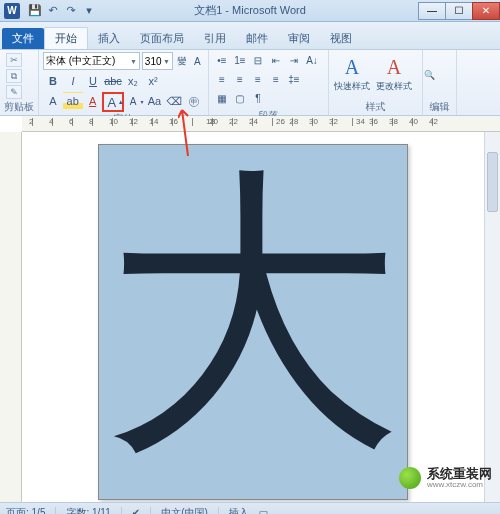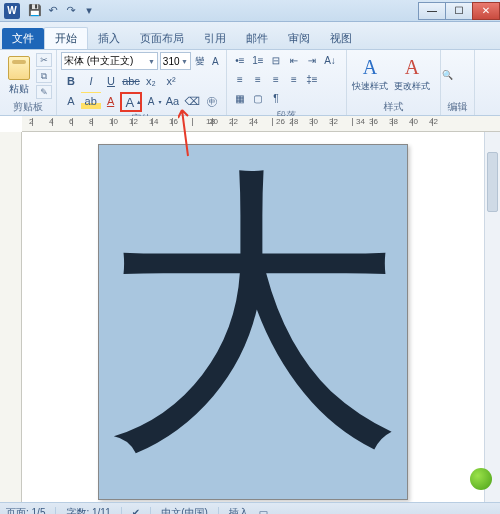--- a/index.html
+++ b/index.html
@@ -100,20 +100,21 @@
 <body>
 
 <div class="titlebar">
   <div class="word-icon">W</div>
   <div class="qat">
     <span>💾</span>
     <span>↶</span>
     <span>↷</span>
     <span>▾</span>
   </div>
+  <div class="title">文档1 - Microsoft Word</div>
   <div class="winbtns">
     <div>—</div>
     <div>☐</div>
     <div class="close">✕</div>
   </div>
 </div>
 
 <div class="tabs">
   <div class="tab file">文件</div>
   <div class="tab active">开始</div>
@@ -122,24 +123,20 @@
   <div class="tab">引用</div>
   <div class="tab">邮件</div>
   <div class="tab">审阅</div>
   <div class="tab">视图</div>
 </div>
 
 <div class="ribbon">
 
   <div class="group clip">
     <div class="group-body">
-      <div class="paste">
-        <div class="icn"></div>
-        <div class="lbl">粘贴</div>
-      </div>
       <div class="small">
         <span>✂</span>
         <span>⧉</span>
         <span>✎</span>
       </div>
     </div>
     <div class="group-label">剪贴板</div>
   </div>
 
   <div class="group font">
@@ -318,13 +315,17 @@
   <span>✔</span>
   <div class="sep"></div>
   <span>中文(中国)</span>
   <div class="sep"></div>
   <span>插入</span>
   <span>▭</span>
 </div>
 
 <div class="watermark">
   <div class="logo"></div>
+  <div class="wtext">
+    <div class="t1">系统重装网</div>
+    <div class="t2">www.xtczw.com</div>
+  </div>
 </div>
 
 </body></html>

